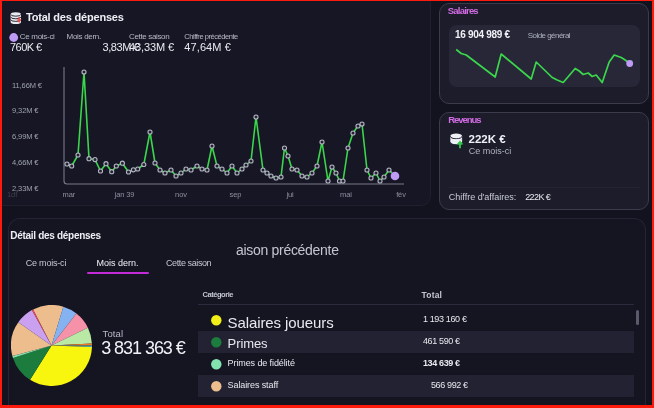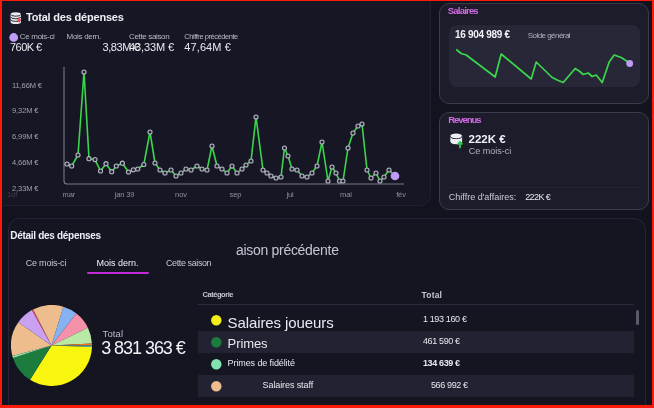--- a/index.html
+++ b/index.html
@@ -202,21 +202,21 @@
   </svg>
 <svg class="abs" style="left:211px;top:358.6px;" width="11" height="11">
     <circle cx="5.3" cy="5.2" r="5.2" fill="#82e3ae"></circle>
   </svg>
 <svg class="abs" style="left:211px;top:380.6px;" width="11" height="11">
     <circle cx="5.3" cy="5.2" r="5.2" fill="#edbd8e"></circle>
   </svg>
 <div class="abs" style="left:227.6px;top:313.9px;font-size:15px;color:#e6e8ee;letter-spacing:-0.1px;">Salaires joueurs</div>
 <div class="abs" style="left:227.6px;top:335.9px;font-size:13px;color:#e6e8ee;letter-spacing:-0.1px;">Primes</div>
 <div class="abs" style="left:227.6px;top:357.9px;font-size:9px;color:#e6e8ee;letter-spacing:-0.1px;">Primes de fidélité</div>
-<div class="abs" style="left:227.6px;top:379.9px;font-size:9px;color:#e6e8ee;letter-spacing:-0.1px;margin-left:35px;">Salaires staff</div>
+<div class="abs" style="left:227.6px;top:379.9px;font-size:9px;color:#e6e8ee;letter-spacing:-0.1px;">Salaires staff</div>
 <div class="abs" style="left:422.9px;top:313.9px;font-size:9px;color:#e6e8ee;letter-spacing:-0.35px;">1 193 160 €</div>
 <div class="abs" style="left:422.9px;top:335.9px;font-size:9px;color:#e6e8ee;letter-spacing:-0.35px;">461 590 €</div>
 <div class="abs" style="left:422.9px;top:357.9px;font-size:9px;color:#e6e8ee;letter-spacing:-0.35px;font-weight:bold;">134 639 €</div>
 <div class="abs" style="left:422.9px;top:379.9px;font-size:9px;color:#e6e8ee;letter-spacing:-0.35px;padding-left:8px;">566 992 €</div>
 
 <div class="abs" style="left:636px;top:310px;width:3px;height:15px;background:#5a5a6a;border-radius:2px;"></div>
 
 <div class="abs" style="left:0;top:0;width:654px;height:408px;z-index:50;pointer-events:none;box-sizing:border-box;
   border-left:2px solid #fb1a0c;border-top:1.5px solid #fb1a0c;border-right:2px solid #fb1a0c;border-bottom:3px solid #fb1a0c;"></div>
 

